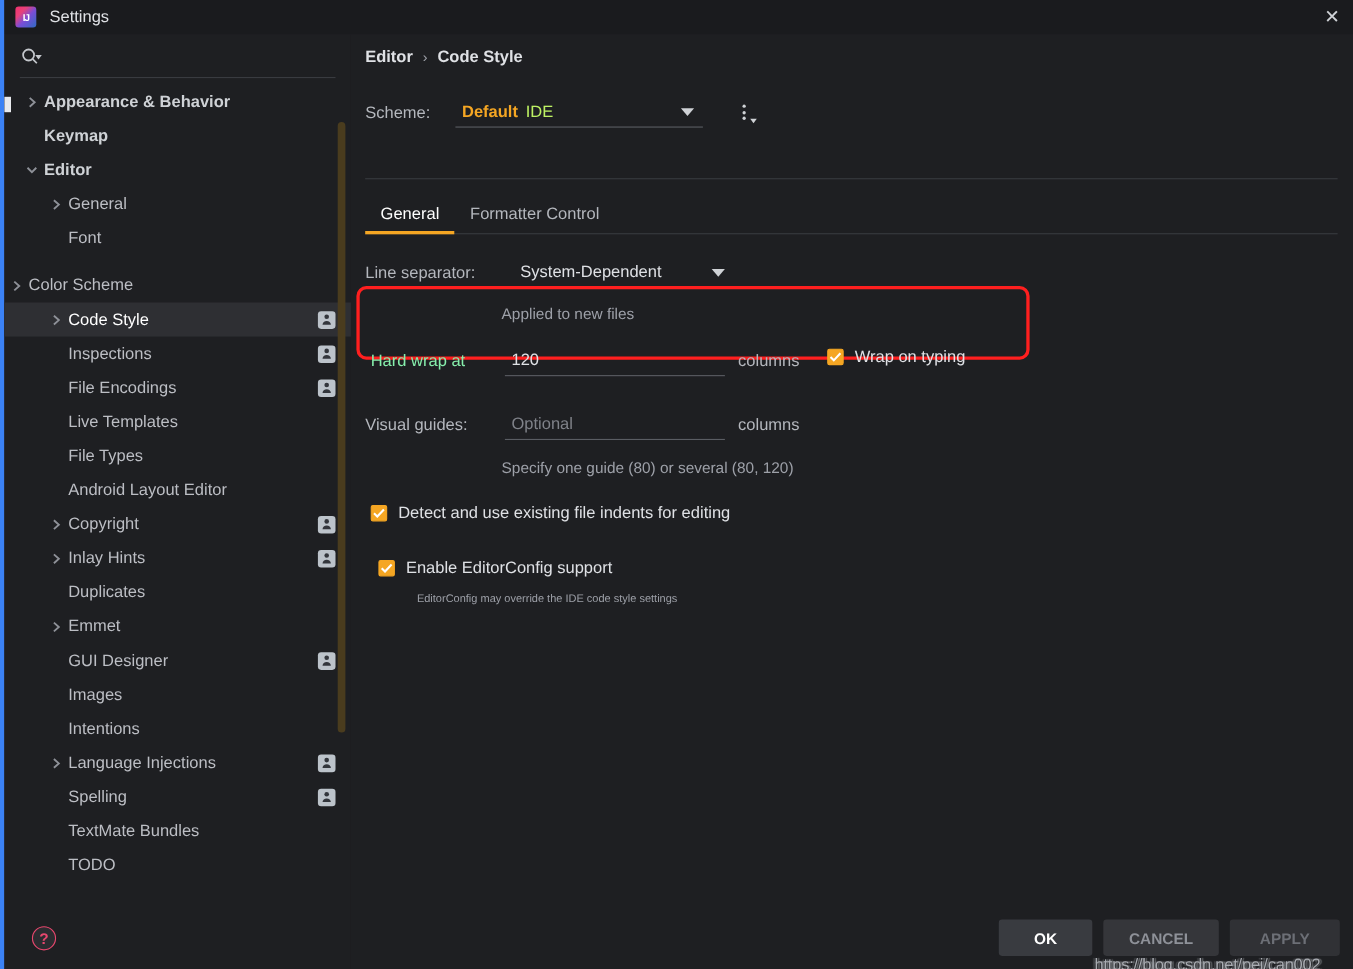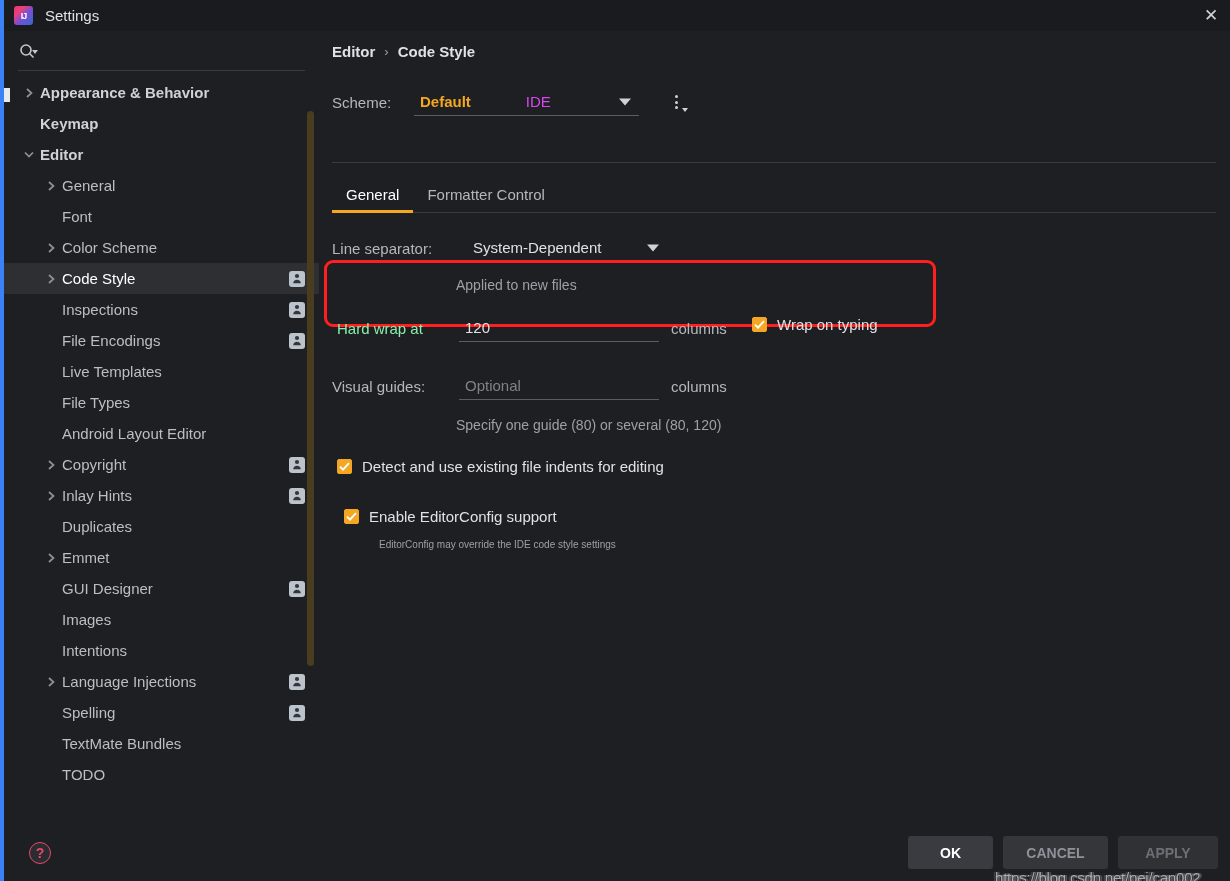--- a/index.html
+++ b/index.html
@@ -102,24 +102,24 @@
   .bc-sep { color: #9da0a8; font-weight: normal; font-size: 13px; }
 
   .scheme-row {
     position: absolute; left: 13px; top: 57px;
     display: flex; align-items: center;
   }
   .scheme-label { color: #b4b7bd; font-size: 15px; width: 82px; }
   .scheme-combo {
     position: relative; width: 225px; height: 28px;
     border-bottom: 1px solid #5a5d63;
-    display: flex; align-items: center; padding: 0 6px; gap: 48px;
+    display: flex; align-items: center; padding: 0 6px;
   }
   .scheme-default { color: #f5a623; font-weight: bold; font-size: 15px; }
-  .scheme-ide { color: #d946ef; font-size: 15px; margin-left: 7px; }
+  .scheme-ide { color: #bef264; font-size: 15px; margin-left: 7px; }
   .combo-arrow {
     position: absolute; right: 8px; top: 50%; transform: translateY(-50%);
     width: 0; height: 0; border-left: 6px solid transparent;
     border-right: 6px solid transparent; border-top: 7px solid #cfd2d6;
   }
   .kebab {
     margin-left: 26px; width: 22px; height: 26px; cursor: pointer;
     display: flex; flex-direction: column; align-items: center;
     justify-content: center; gap: 2.5px; position: relative;
   }
@@ -263,21 +263,21 @@
             <svg width="9" height="12" viewBox="0 0 9 12">
               <polyline points="2,2 6.5,6 2,10" fill="none" stroke="#8e9198" stroke-width="1.7"></polyline>
             </svg>
           </span>
           <span class="tree-label">General</span>
         </div>
         <div class="tree-item" style="padding-left: 36px;">
           <span class="tw"></span>
           <span class="tree-label">Font</span>
         </div>
-        <div class="tree-item" style="padding-left: 36px;">
+        <div class="tree-item" style=" margin-top: 12px;">
           <span class="tw">
             <svg width="9" height="12" viewBox="0 0 9 12">
               <polyline points="2,2 6.5,6 2,10" fill="none" stroke="#8e9198" stroke-width="1.7"></polyline>
             </svg>
           </span>
           <span class="tree-label">Color Scheme</span>
         </div>
         <div class="tree-item selected" style="padding-left: 36px;">
           <span class="tw">
             <svg width="9" height="12" viewBox="0 0 9 12">

